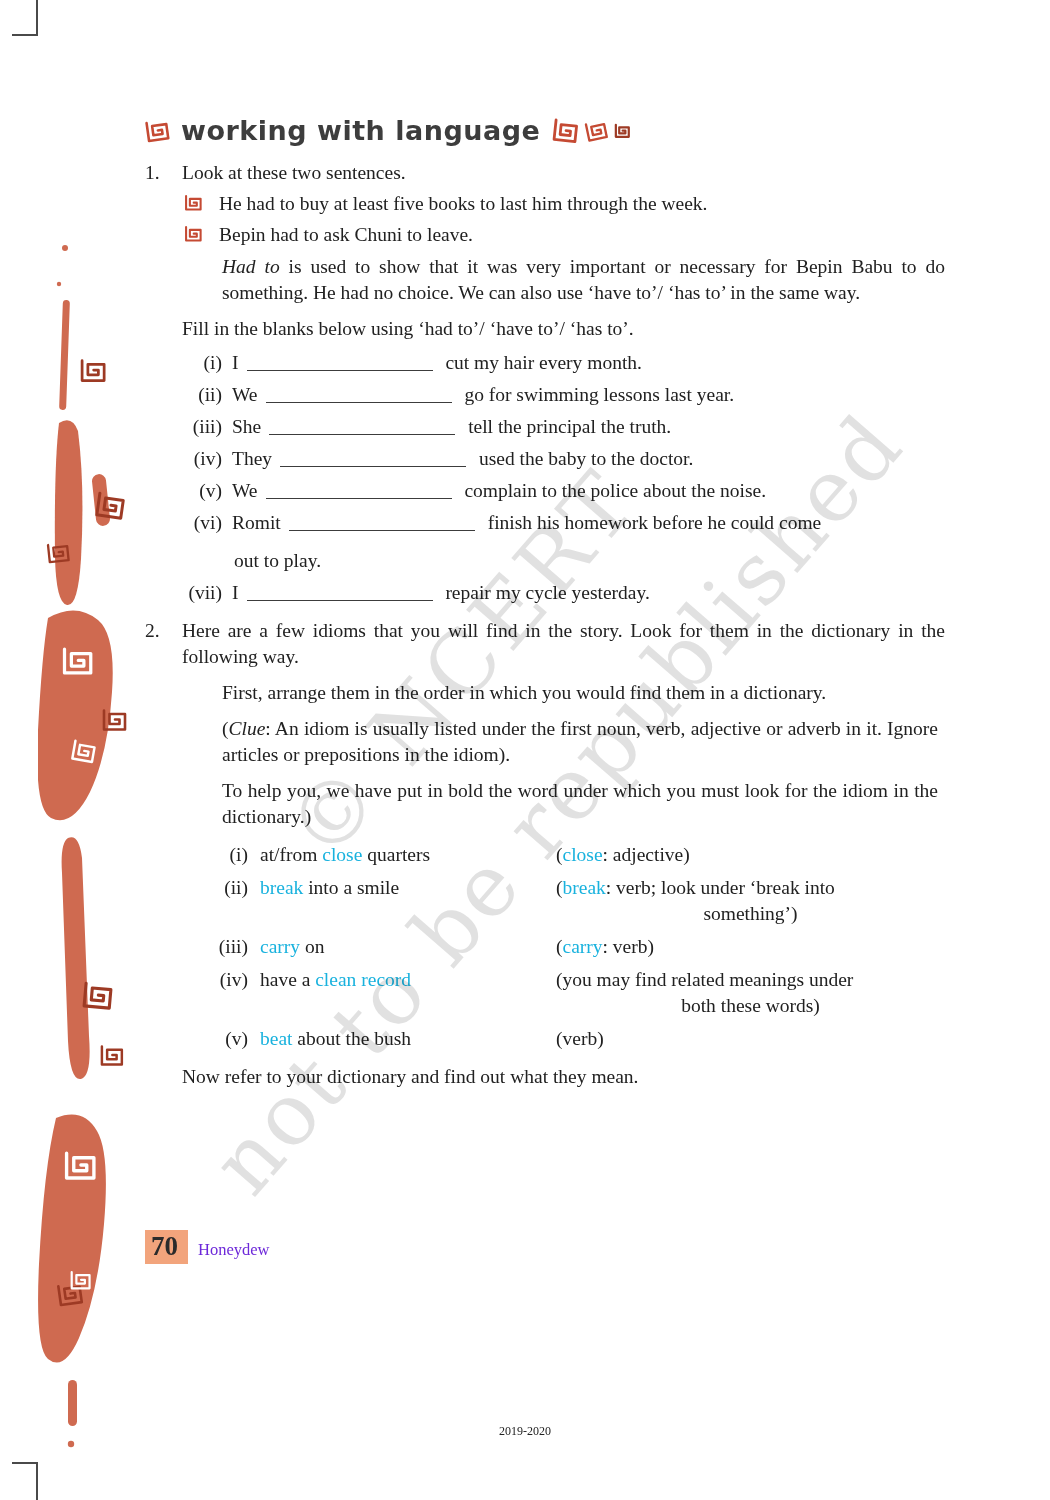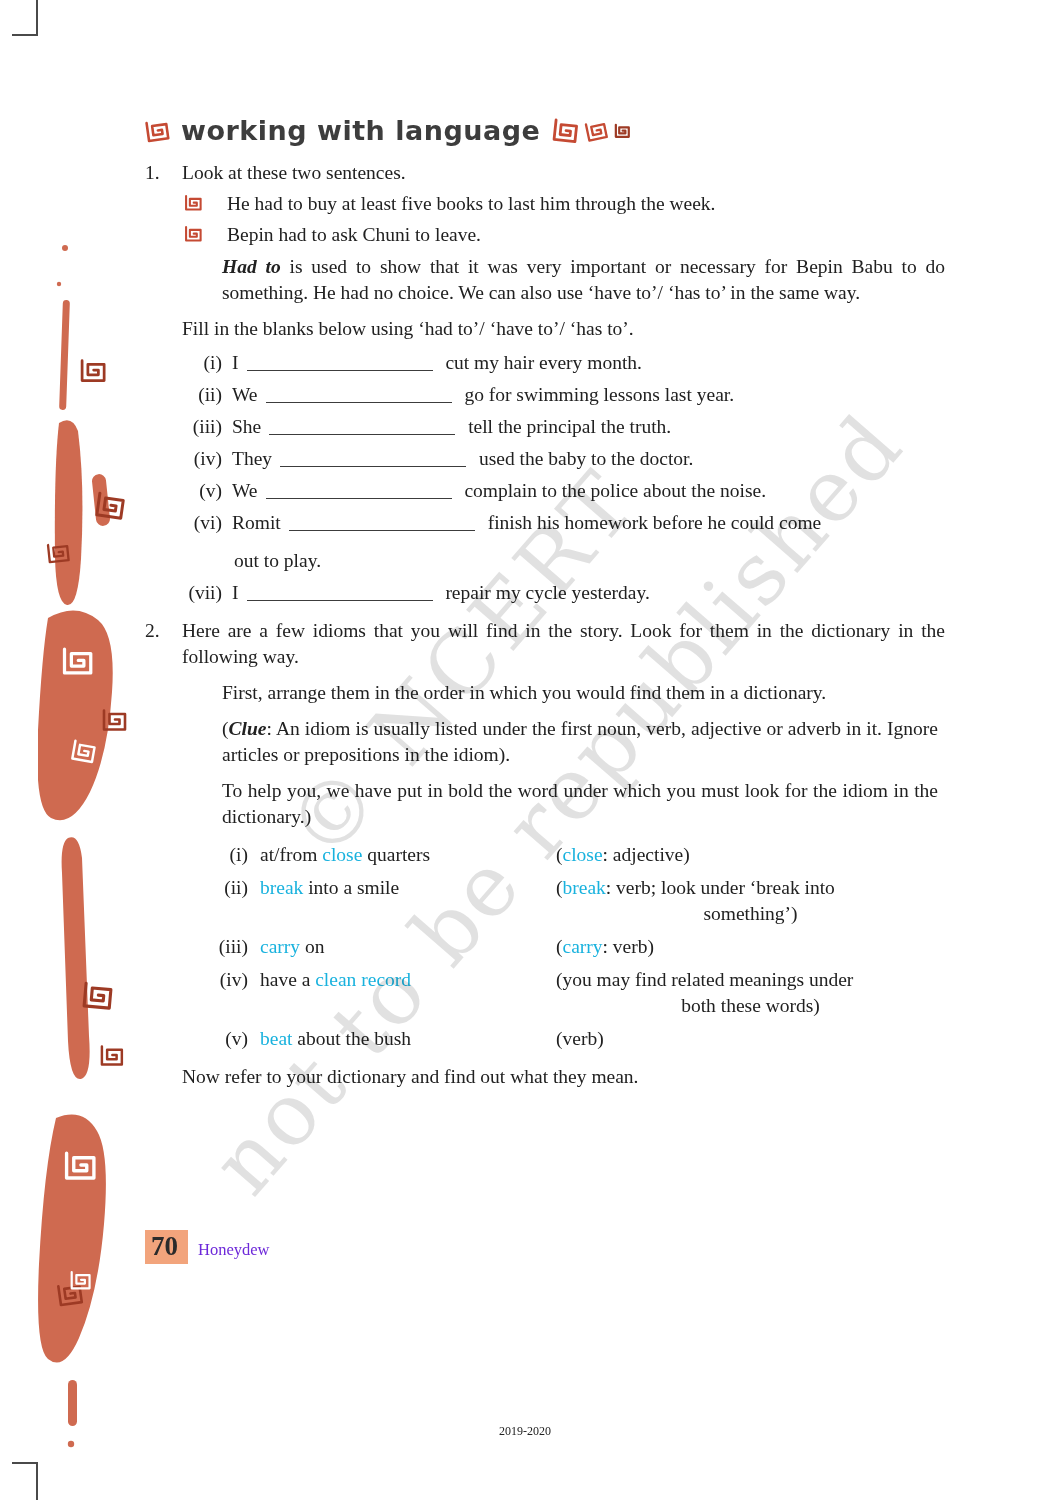--- a/index.html
+++ b/index.html
@@ -30,24 +30,24 @@
 
   .heading-row{display:flex;align-items:center;gap:12px;margin-bottom:16px;}
   .heading-text{font-family:"DejaVu Sans",sans-serif;font-weight:bold;font-size:27px;color:#3d3d3d;letter-spacing:0.5px;}
   .hicon-group{display:flex;align-items:center;gap:7px;}
   .hicon{display:inline-flex;}
 
   .sec{display:flex;margin-top:14px;}
   .sec-num{width:37px;min-width:37px;}
   .sec-body{flex:1;}
   .just{text-align:justify;}
-  .it{font-style:italic;font-weight:bold;}
+  .it{font-style:italic;}
   .hl{color:var(--hl);}
 
-  .bullet-row{display:flex;gap:25px;margin:5px 0;align-items:flex-start;padding-left:2px;}
+  .bullet-row{display:flex;gap:17px;margin:5px 0;align-items:flex-start;padding-left:2px;}
   .bullet-icon{margin-top:3px;flex:0 0 auto;display:inline-flex;}
   .expl{margin:6px 0 8px 40px;}
   .fill-line{margin-top:10px;}
 
   #blank-list{margin-top:8px;}
   .blank-row{display:flex;margin:6px 0;}
   .roman{width:77px;min-width:77px;text-align:right;}
   .blank-body{flex:1;margin-left:10px;}
   .blank-line{display:inline-block;width:186px;border-bottom:1.6px solid #3c3c3c;height:16px;
               margin:0 8px;vertical-align:-2px;}

